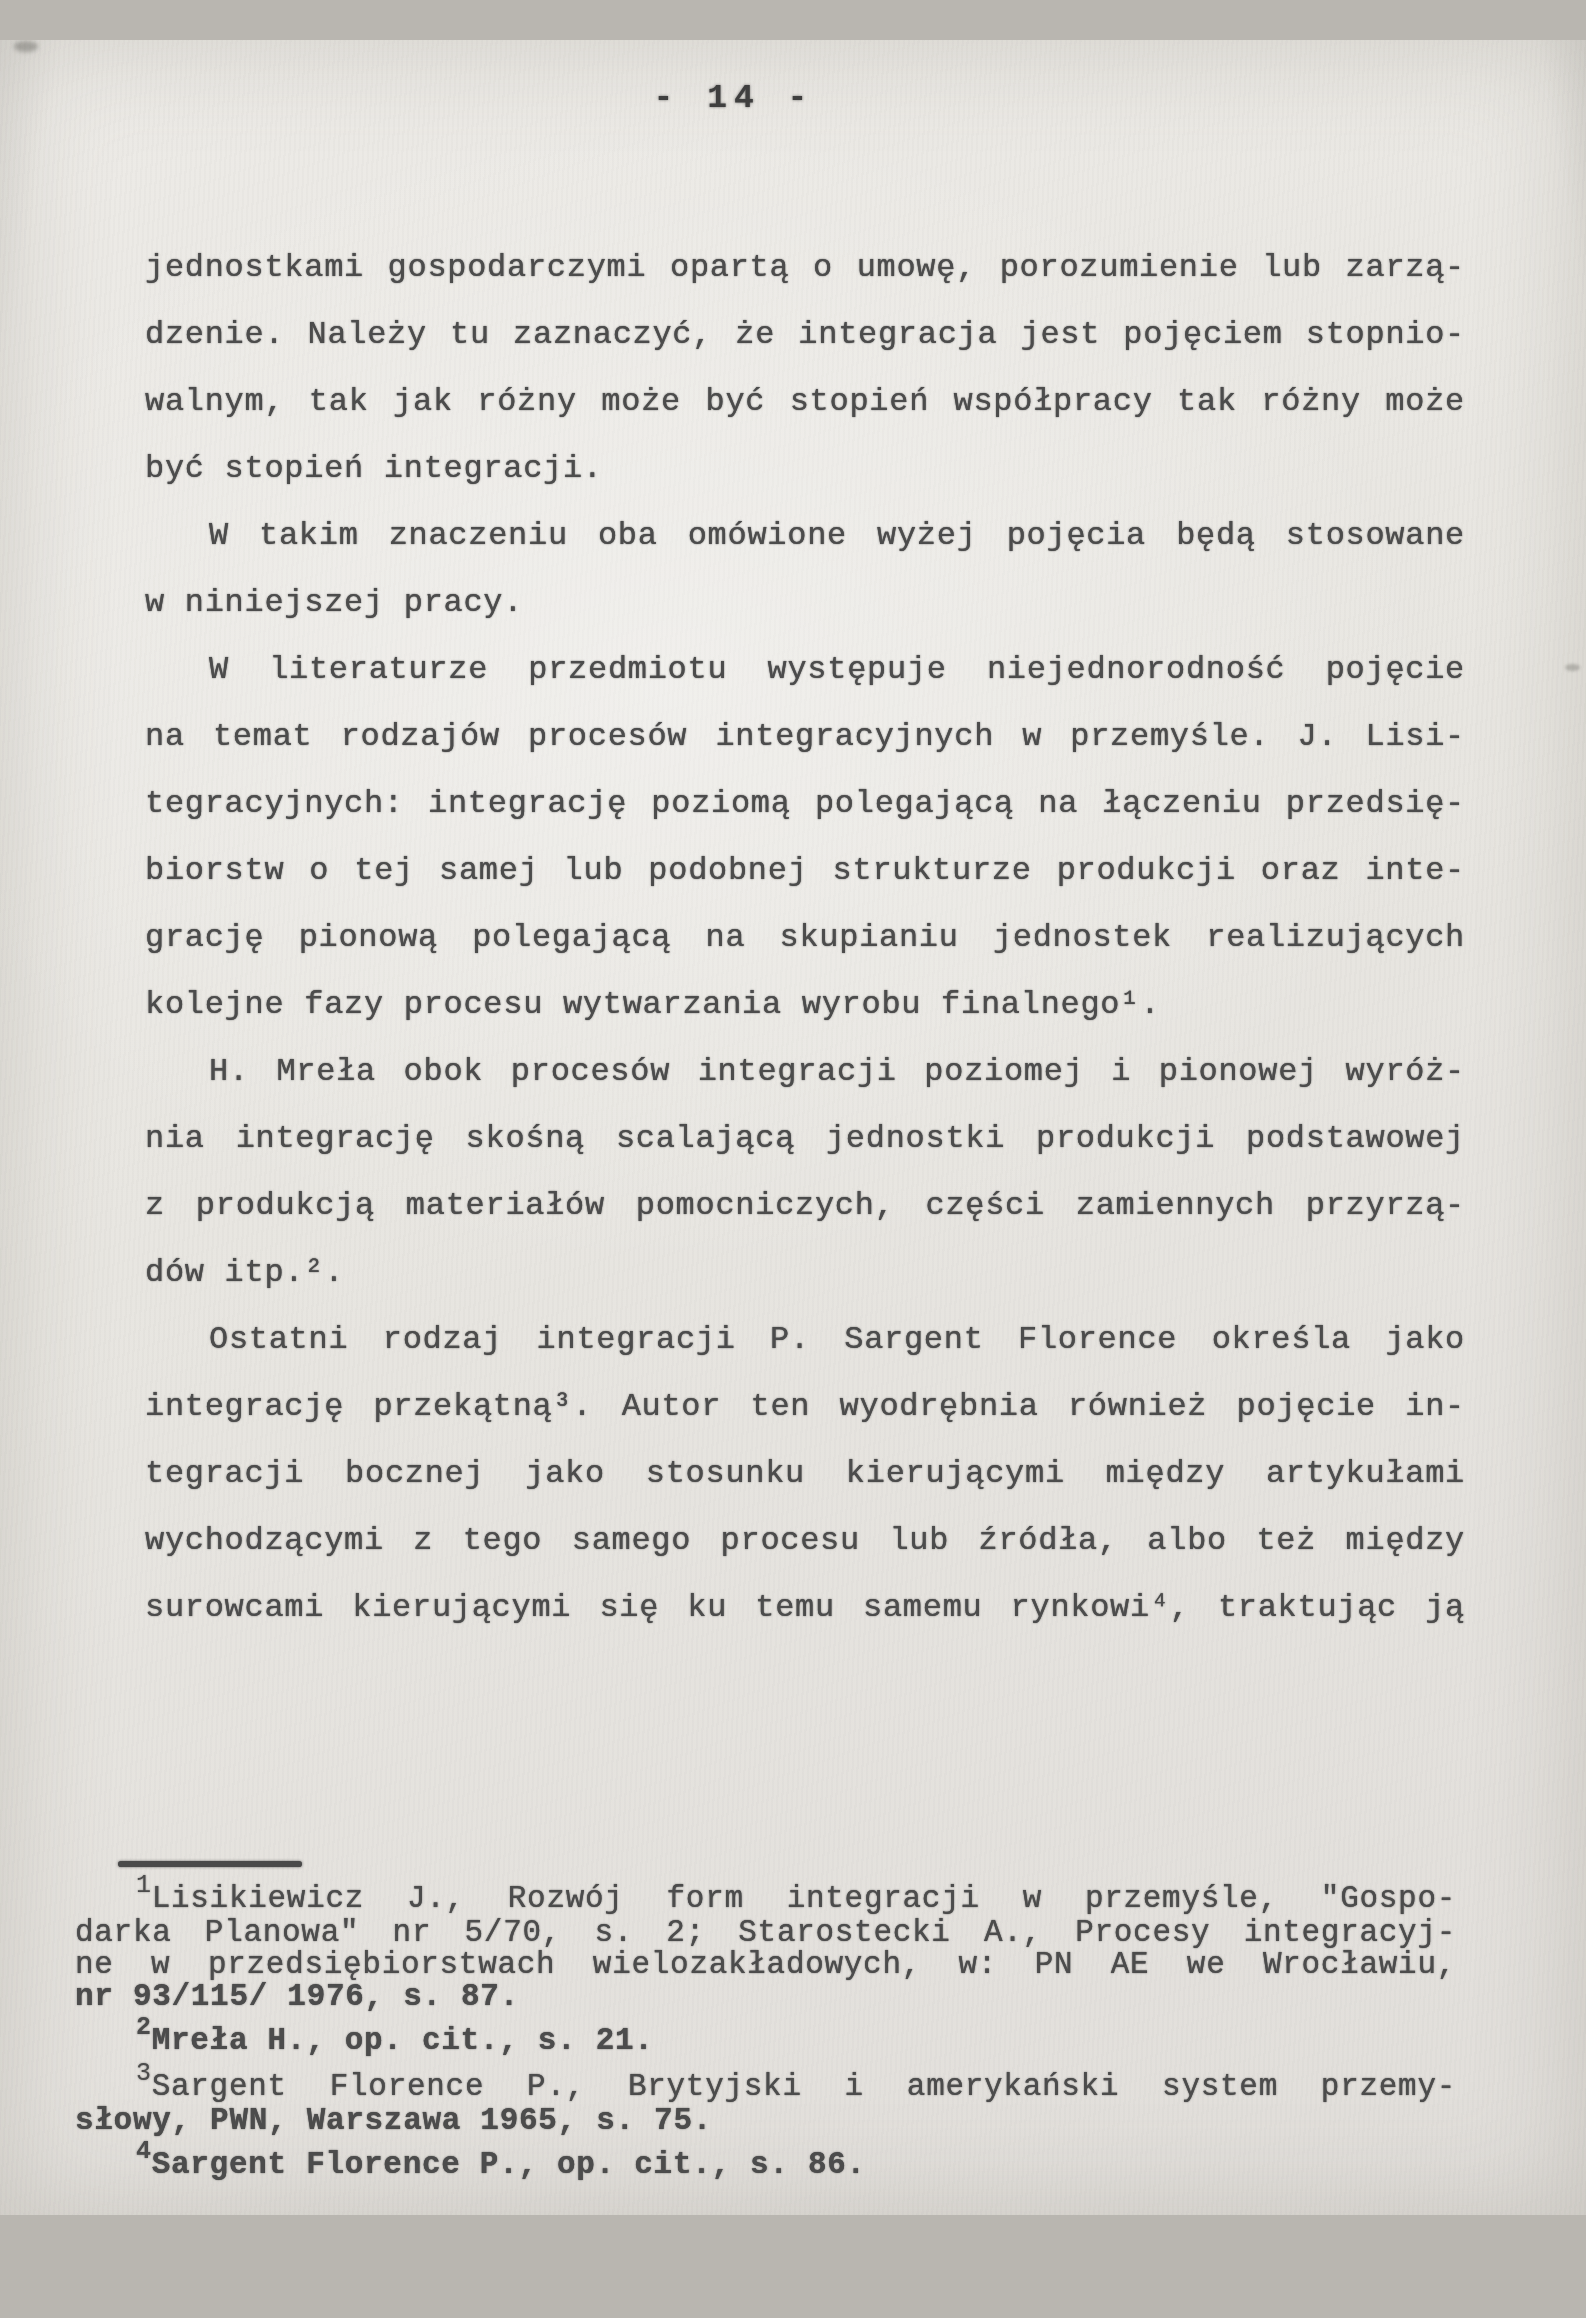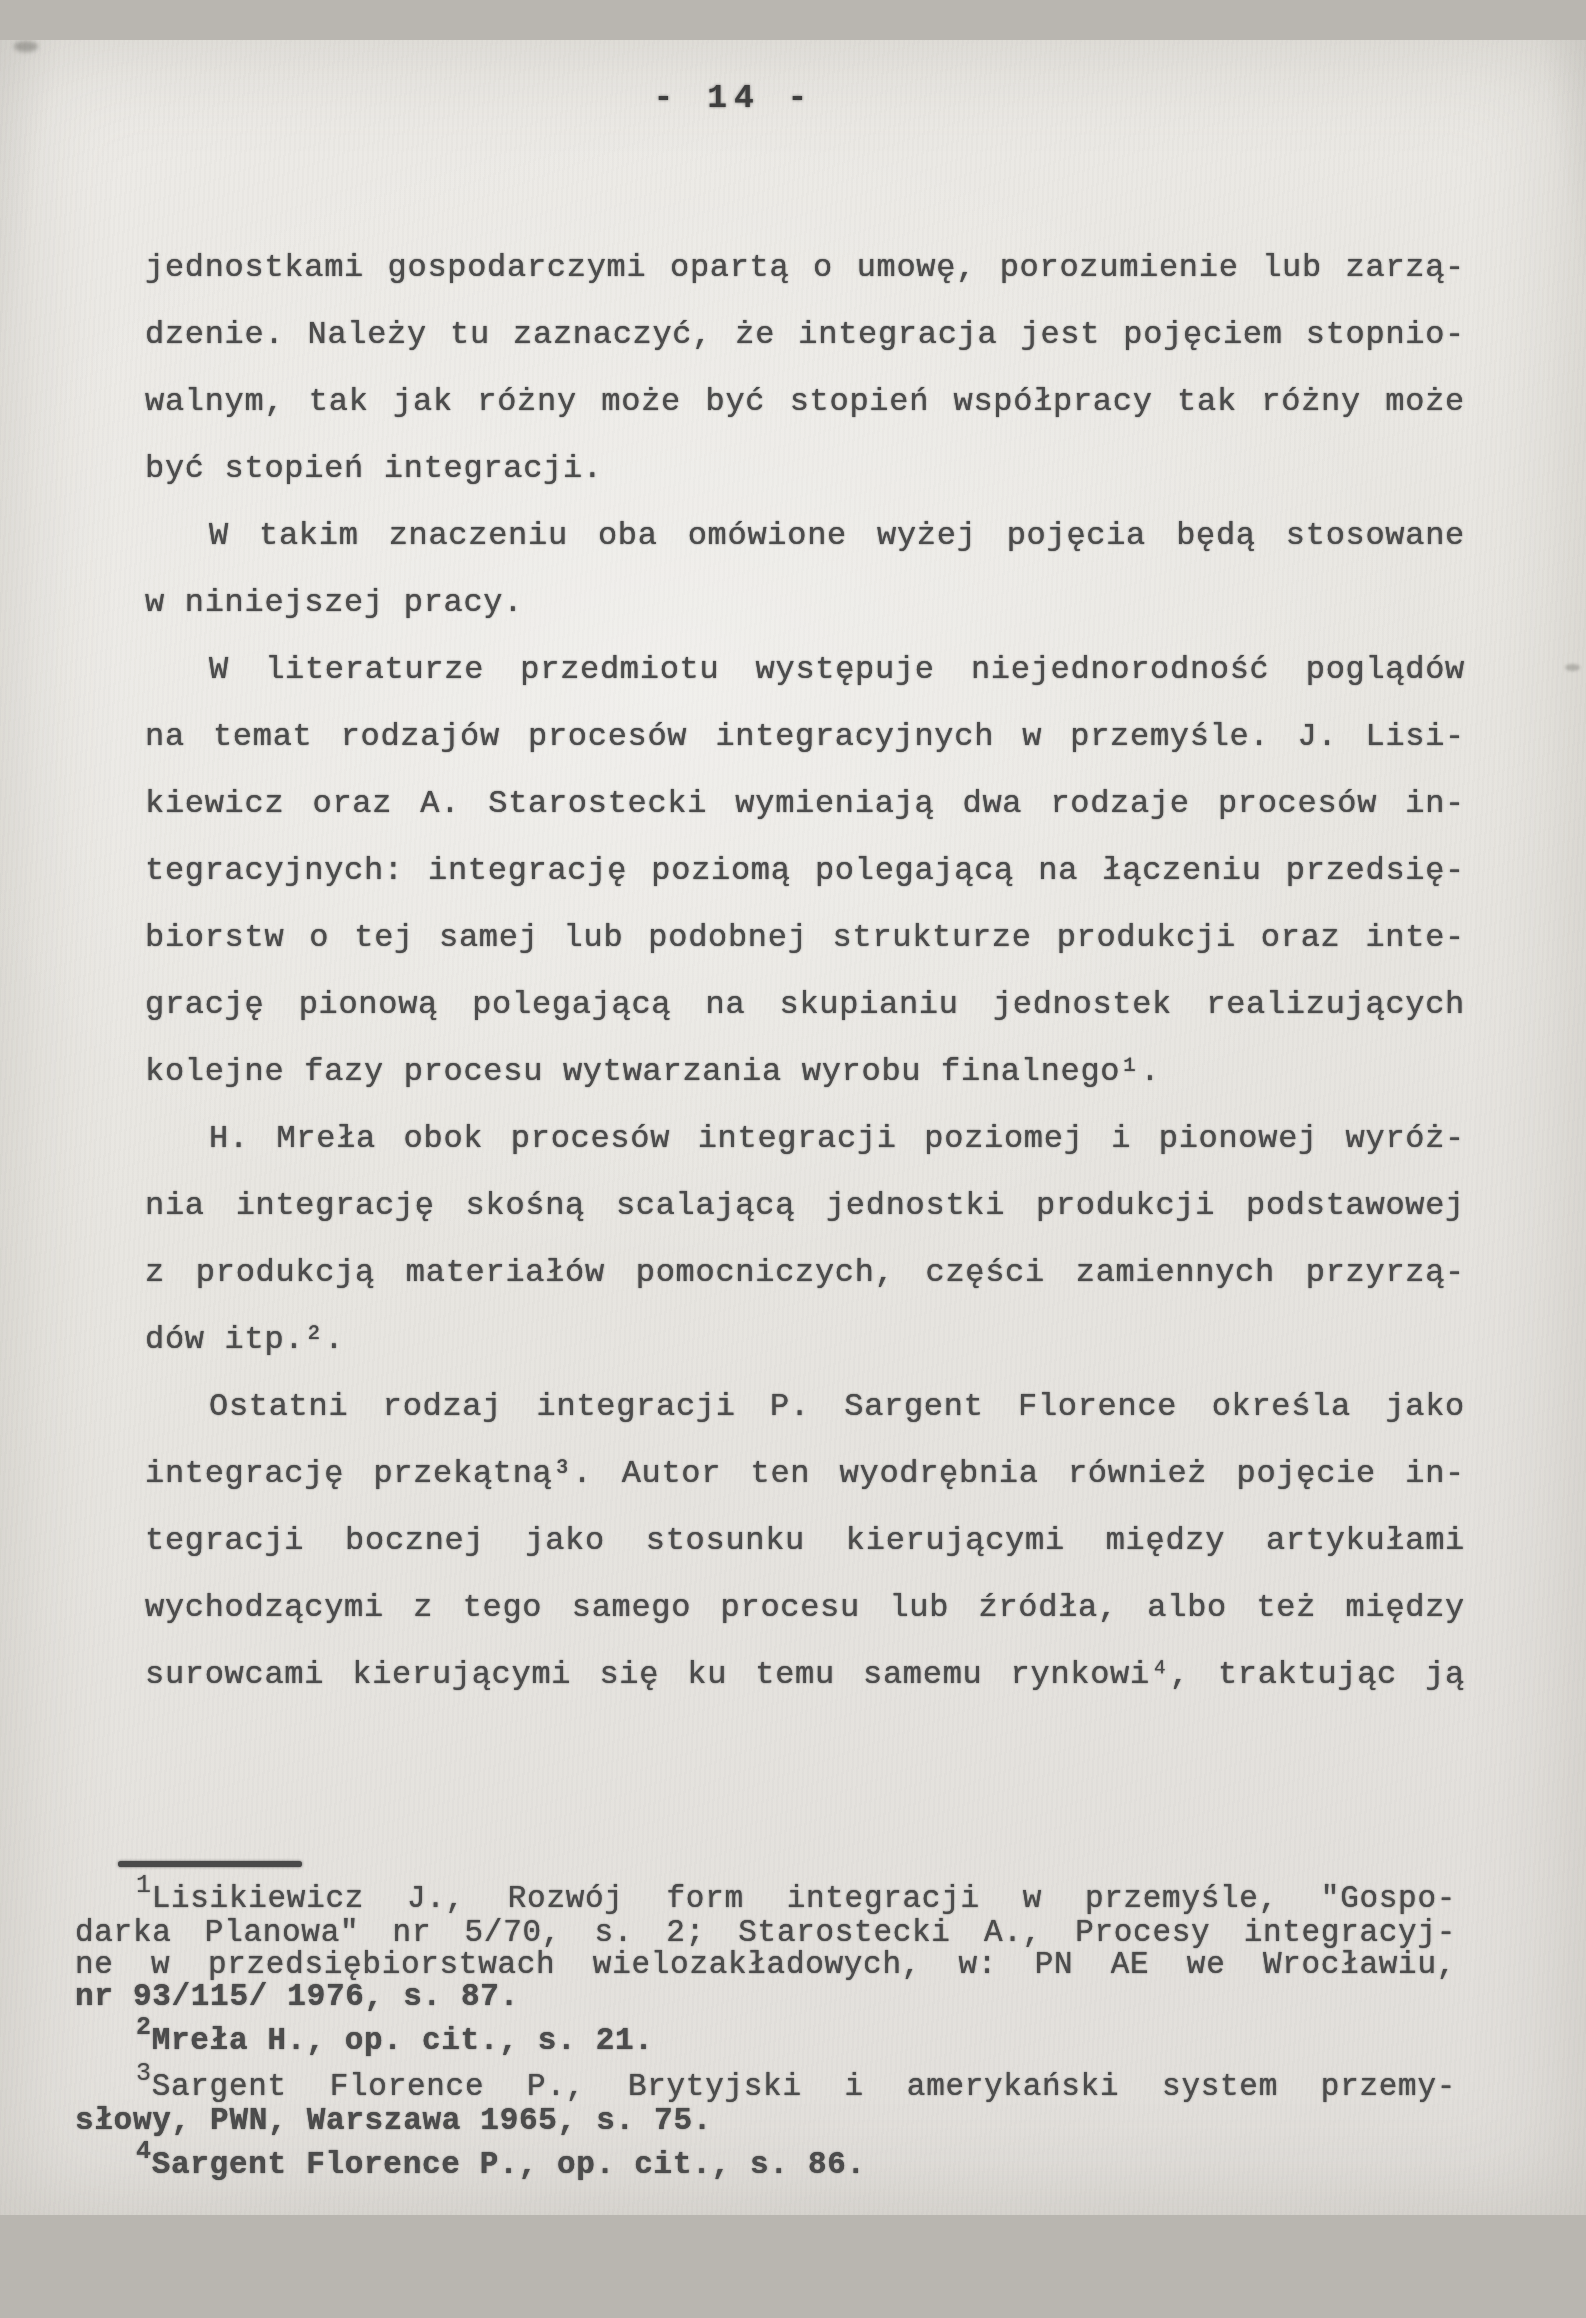--- a/index.html
+++ b/index.html
@@ -112,23 +112,22 @@
       <div class="line">walnym, tak jak różny może być stopień współpracy tak różny może</div>
       <div class="line end">być stopień integracji.</div>
     </div>
 
     <div class="para">
       <div class="line indent">W takim znaczeniu oba omówione wyżej pojęcia będą stosowane</div>
       <div class="line end">w niniejszej pracy.</div>
     </div>
 
     <div class="para">
-      <div class="line indent">W literaturze przedmiotu występuje niejednorodność poglądów</div>
+      <div class="line indent">W literaturze przedmiotu występuje niejednorodność pojęcie</div>
       <div class="line">na temat rodzajów procesów integracyjnych w przemyśle. J. Lisi-</div>
-      <div class="line">kiewicz oraz A. Starostecki wymieniają dwa rodzaje procesów in-</div>
       <div class="line">tegracyjnych: integrację poziomą polegającą na łączeniu przedsię-</div>
       <div class="line">biorstw o tej samej lub podobnej strukturze produkcji oraz inte-</div>
       <div class="line">grację pionową polegającą na skupianiu jednostek realizujących</div>
       <div class="line end">kolejne fazy procesu wytwarzania wyrobu finalnego¹.</div>
     </div>
 
     <div class="para">
       <div class="line indent">H. Mreła obok procesów integracji poziomej i pionowej wyróż-</div>
       <div class="line">nia integrację skośną scalającą jednostki produkcji podstawowej</div>
       <div class="line">z produkcją materiałów pomocniczych, części zamiennych przyrzą-</div>

